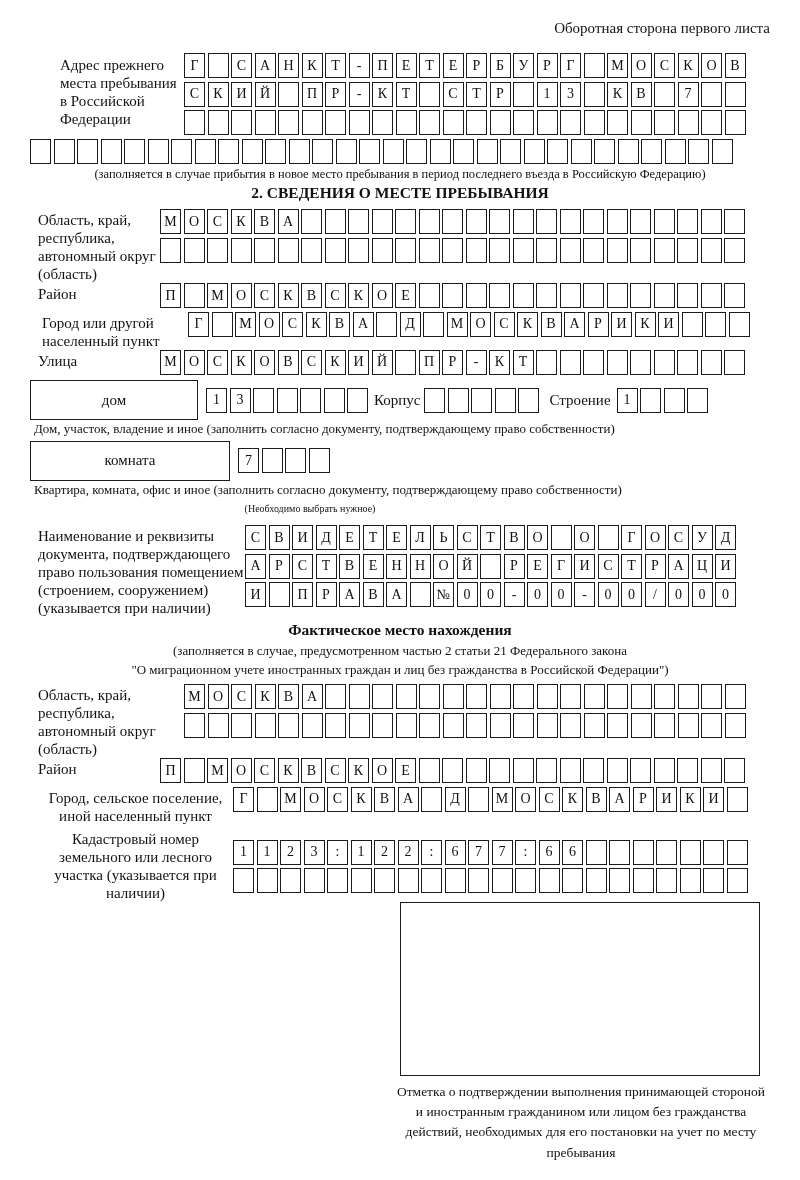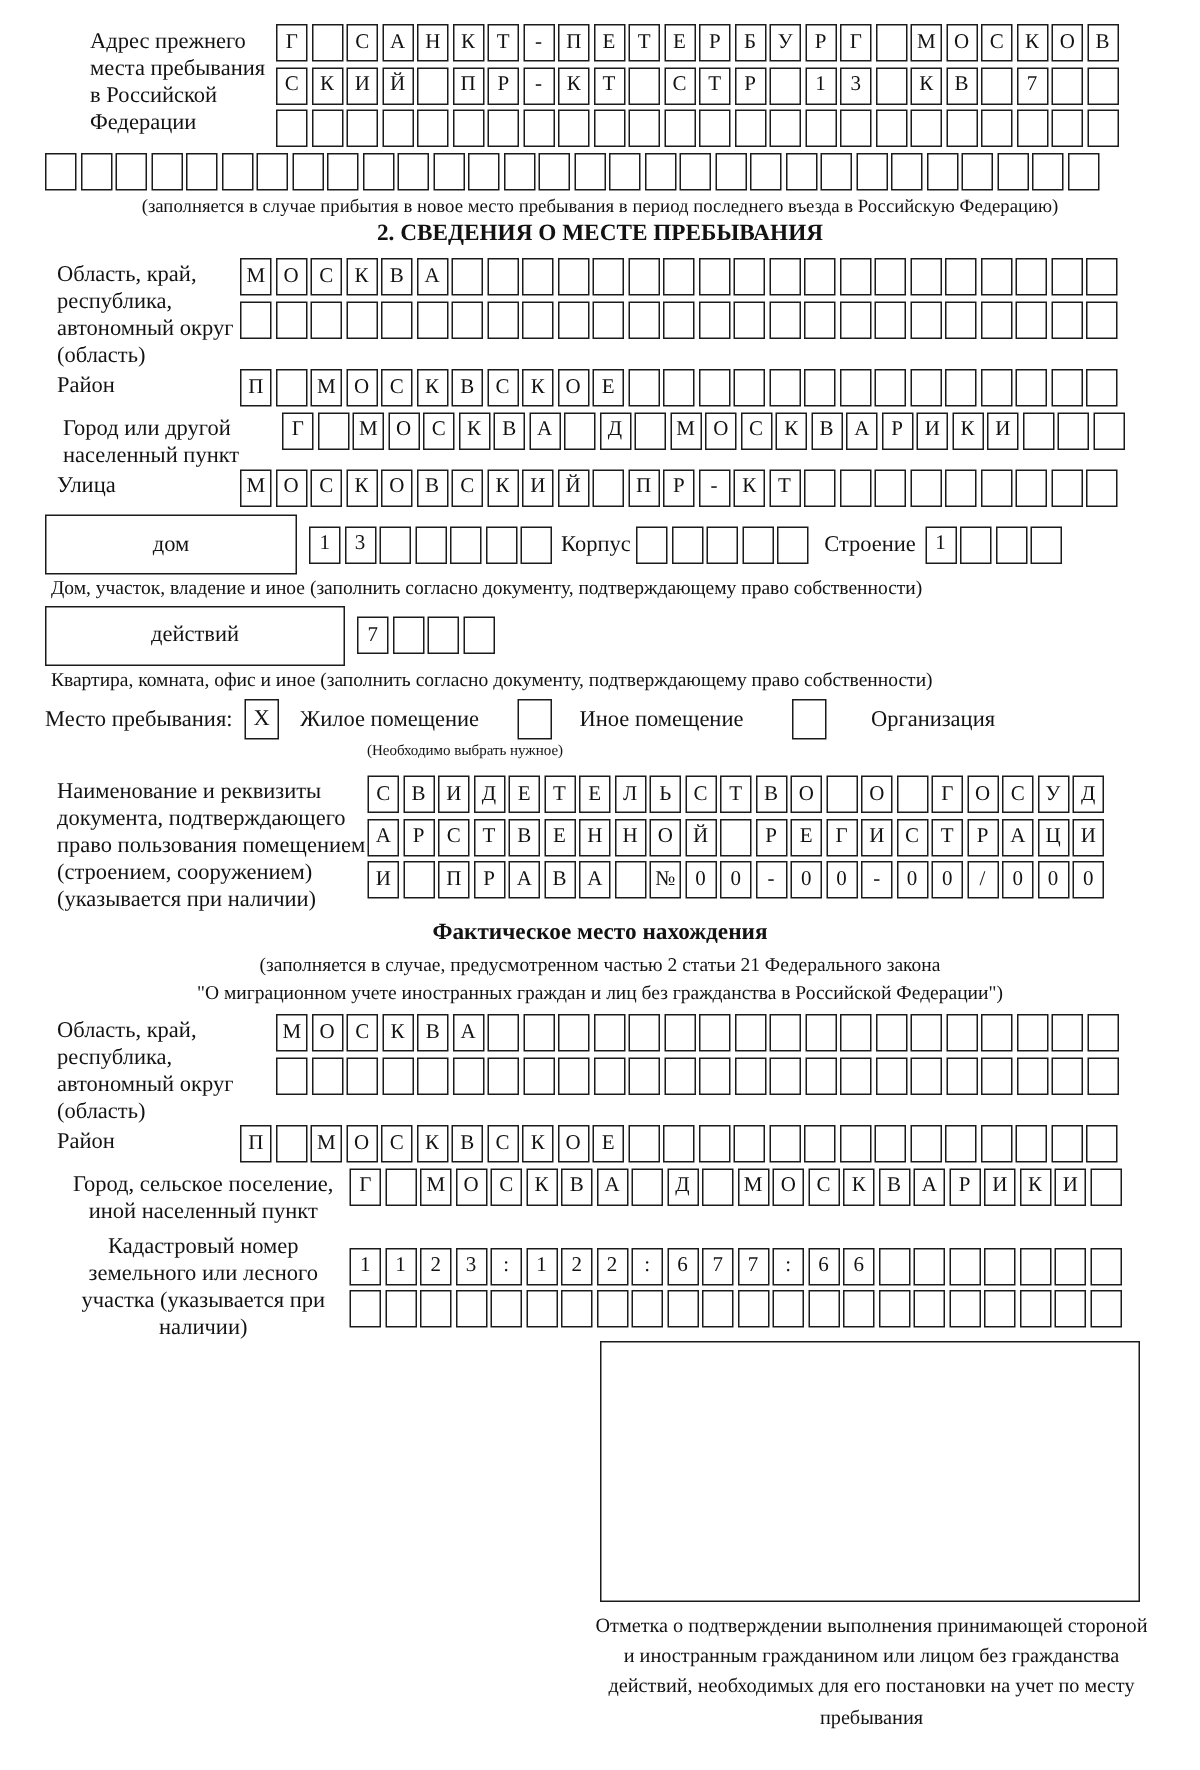--- a/index.html
+++ b/index.html
@@ -45,20 +45,21 @@
   .stamp-note{
     margin-left:362px;width:378px;margin-top:6px;
     font-size:13.5px;line-height:1.5;text-align:center;
   }
 </style>
 </head>
 <body>
 
 <div class="page">
 
+  <div class="hdr">Оборотная сторона первого листа</div>
 
   <div class="row" style="margin-top:16px;">
     <div class="lbl lbl-addr">Адрес прежнего места пребывания в Российской Федерации</div>
     <div class="rows">
       <div class="boxes">
           <div class="cell">Г</div>
           <div class="cell"></div>
           <div class="cell">С</div>
           <div class="cell">А</div>
           <div class="cell">Н</div>
@@ -347,39 +348,30 @@
     <div class="boxes" style="margin:0 0 0 6px;">
         <div class="cell">1</div>
         <div class="cell"></div>
         <div class="cell"></div>
         <div class="cell"></div>
       </div>
   </div>
   <div class="note" style="margin:1px 0 4px 4px;font-size:13px;">Дом, участок, владение и иное (заполнить согласно документу, подтверждающему право собственности)</div>
 
   <div class="row" style="align-items:center;">
-    <div class="widebox" style="width:200px;">действий</div>
+    <div class="widebox" style="width:200px;">комната</div>
     <div class="boxes" style="margin:0 0 0 8px;">
         <div class="cell">7</div>
         <div class="cell"></div>
         <div class="cell"></div>
         <div class="cell"></div>
       </div>
   </div>
   <div class="note" style="margin:1px 0 6px 4px;font-size:13px;">Квартира, комната, офис и иное (заполнить согласно документу, подтверждающему право собственности)</div>
 
-  <div class="row" style="align-items:center;margin-top:4px;">
-    <div class="lbl">Место пребывания:</div>
-    <div class="cb" style="margin-left:8px;">X</div>
-    <div class="lbl" style="margin-left:14px;">Жилое помещение</div>
-    <div class="cb" style="margin-left:26px;"></div>
-    <div class="lbl" style="margin-left:18px;">Иное помещение</div>
-    <div class="cb" style="margin-left:32px;"></div>
-    <div class="lbl" style="margin-left:30px;">Организация</div>
-  </div>
   <div class="note" style="width:560px;text-align:center;margin-top:2px;font-size:10px;">(Необходимо выбрать нужное)</div>
 
   <div class="row" style="margin-top:10px;">
     <div class="lbl lbl-doc">Наименование и реквизиты документа, подтверждающего право пользования помещением (строением, сооружением) (указывается при наличии)</div>
     <div class="rows">
       <div class="boxes">
           <div class="cell">С</div>
           <div class="cell">В</div>
           <div class="cell">И</div>
           <div class="cell">Д</div>

